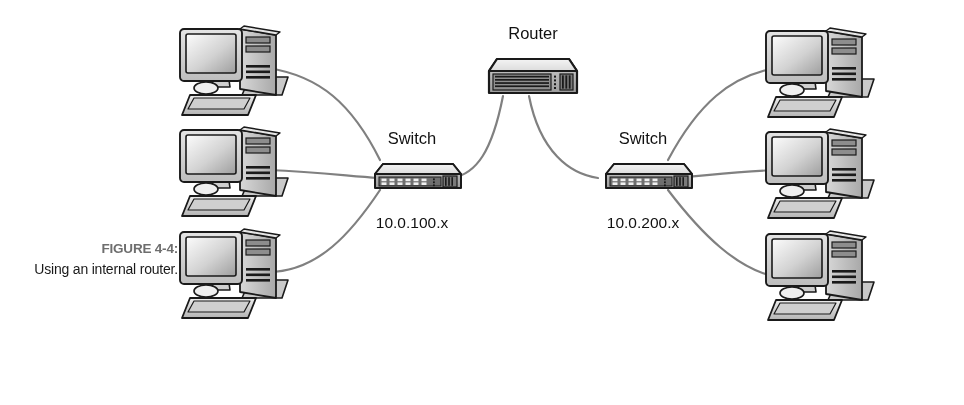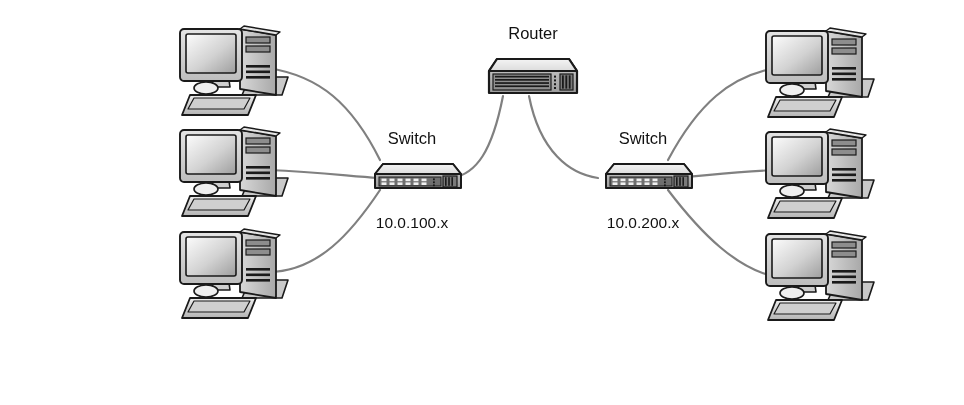--- a/index.html
+++ b/index.html
@@ -196,14 +196,18 @@
 
     <use href="#switchIcon" x="373" y="150" width="92" height="44"></use>
     <text class="node-label" x="412" y="144" text-anchor="middle">Switch</text>
     <text class="subnet-label" x="412" y="228" text-anchor="middle">10.0.100.x</text>
 
     <use href="#switchIcon" x="604" y="150" width="92" height="44"></use>
     <text class="node-label" x="643" y="144" text-anchor="middle">Switch</text>
     <text class="subnet-label" x="643" y="228" text-anchor="middle">10.0.200.x</text>
   </svg>
 
+  <div class="caption-block">
+    <span class="caption-figure-number">FIGURE 4-4:</span>
+    <span class="caption-text">Using an internal router.</span>
+  </div>
 
 </div>
 
 </body></html>

